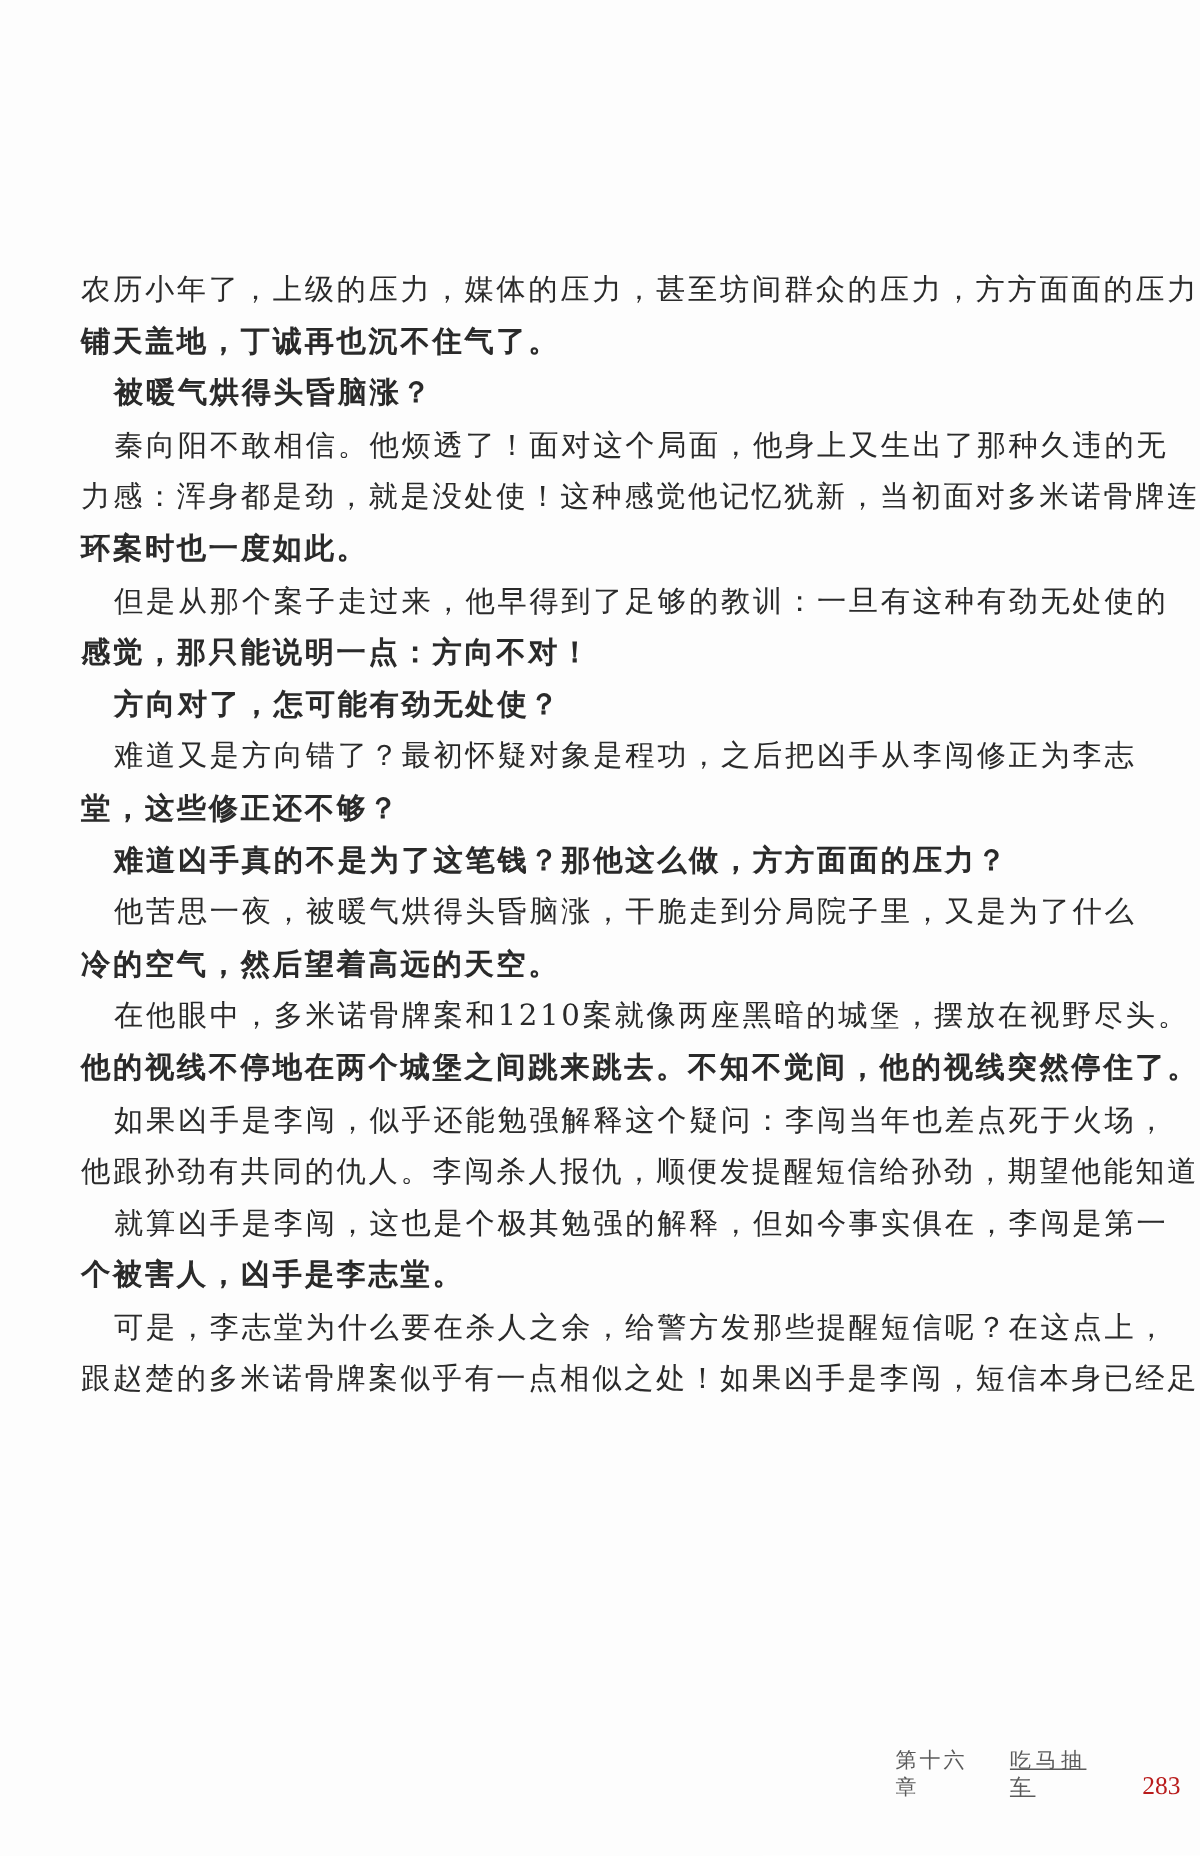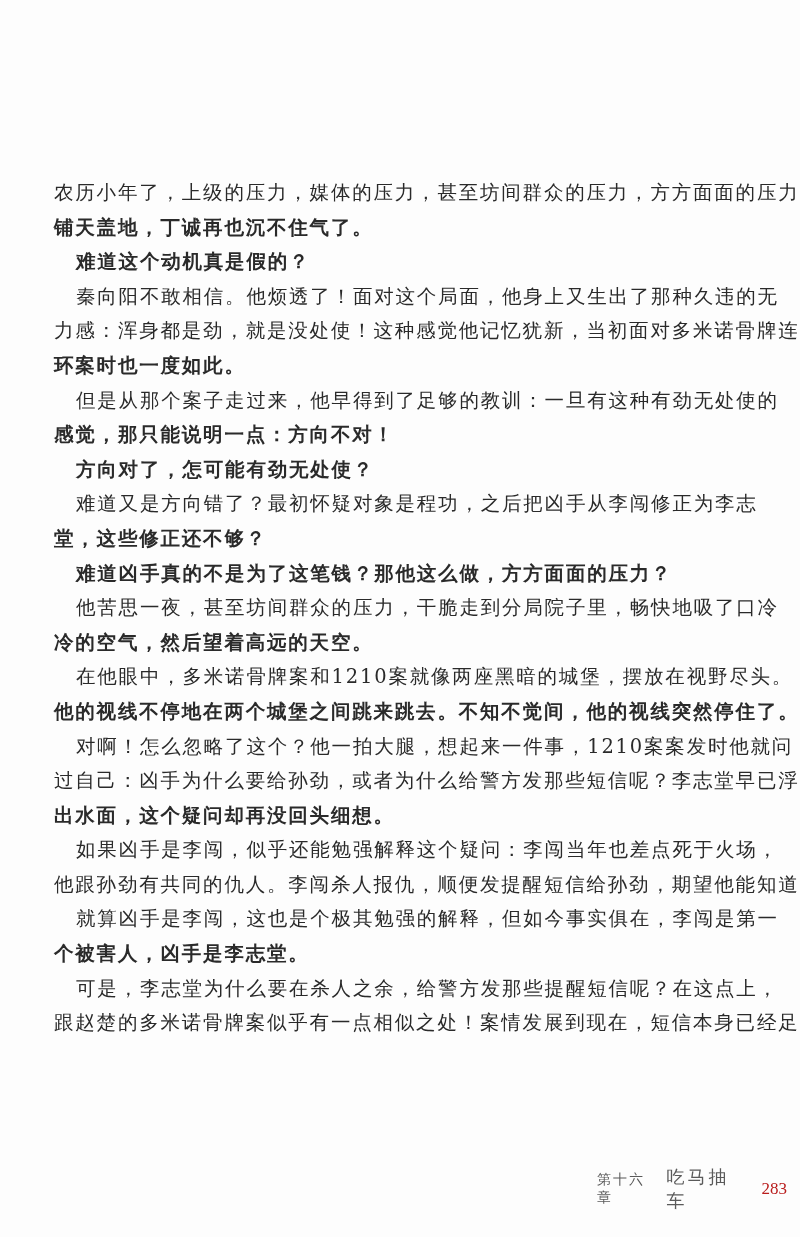--- a/index.html
+++ b/index.html
@@ -41,52 +41,53 @@
     }
     .line.indent { padding-left: 22px; }
     .line.last { text-align-last: left; font-weight: bold; }
     .footer {
       position: absolute;
       top: 1177px;
       left: 597px;
       width: 190px;
       height: 24px;
       display: flex;
-      align-items: center;
+      align-items: flex-end;
       color: #5a5a5a;
     }
     .chapter {
       font-size: 14px;
       letter-spacing: 2px;
       font-family: "DejaVu Sans", sans-serif;
     }
     .chapter-title {
-      font-size: 18px;
+      font-size: 14px;
       letter-spacing: 3px;
       margin-left: 14px;
       font-family: "DejaVu Sans", sans-serif;
+      text-decoration: underline;
     }
     .page-num {
       font-size: 17px;
       margin-left: 22px;
       font-family: "Liberation Serif", serif;
       color: #b91c1c;
     }
   </style>
 </head>
 <body>
 
 <div class="page">
   <div class="body-text" id="body-text">
       <div>
         <div class="line">农历小年了，上级的压力，媒体的压力，甚至坊间群众的压力，方方面面的压力</div>
         <div class="line last">铺天盖地，丁诚再也沉不住气了。</div>
       </div>
       <div>
-        <div class="line indent last">难道这个动机真是假的？</div>
+        <div class="line indent last">被暖气烘得头昏脑涨？</div>
       </div>
       <div>
         <div class="line indent">秦向阳不敢相信。他烦透了！面对这个局面，他身上又生出了那种久违的无</div>
         <div class="line">力感：浑身都是劲，就是没处使！这种感觉他记忆犹新，当初面对多米诺骨牌连</div>
         <div class="line last">环案时也一度如此。</div>
       </div>
       <div>
         <div class="line indent">但是从那个案子走过来，他早得到了足够的教训：一旦有这种有劲无处使的</div>
         <div class="line last">感觉，那只能说明一点：方向不对！</div>
       </div>
@@ -94,43 +95,38 @@
         <div class="line indent last">方向对了，怎可能有劲无处使？</div>
       </div>
       <div>
         <div class="line indent">难道又是方向错了？最初怀疑对象是程功，之后把凶手从李闯修正为李志</div>
         <div class="line last">堂，这些修正还不够？</div>
       </div>
       <div>
         <div class="line indent last">难道凶手真的不是为了这笔钱？那他这么做，方方面面的压力？</div>
       </div>
       <div>
-        <div class="line indent">他苦思一夜，甚至坊间群众的压力，干脆走到分局院子里，畅快地吸了口冷</div>
+        <div class="line indent">他苦思一夜，被暖气烘得头昏脑涨，干脆走到分局院子里，又是为了什么</div>
         <div class="line last">冷的空气，然后望着高远的天空。</div>
       </div>
       <div>
         <div class="line indent">在他眼中，多米诺骨牌案和1210案就像两座黑暗的城堡，摆放在视野尽头。</div>
         <div class="line last">他的视线不停地在两个城堡之间跳来跳去。不知不觉间，他的视线突然停住了。</div>
-      </div>
-      <div>
-        <div class="line indent">对啊！怎么忽略了这个？他一拍大腿，想起来一件事，1210案案发时他就问</div>
-        <div class="line">过自己：凶手为什么要给孙劲，或者为什么给警方发那些短信呢？李志堂早已浮</div>
-        <div class="line last">出水面，这个疑问却再没回头细想。</div>
       </div>
       <div>
         <div class="line indent">如果凶手是李闯，似乎还能勉强解释这个疑问：李闯当年也差点死于火场，</div>
         <div class="line">他跟孙劲有共同的仇人。李闯杀人报仇，顺便发提醒短信给孙劲，期望他能知道</div>
       </div>
       <div>
         <div class="line indent">就算凶手是李闯，这也是个极其勉强的解释，但如今事实俱在，李闯是第一</div>
         <div class="line last">个被害人，凶手是李志堂。</div>
       </div>
       <div>
         <div class="line indent">可是，李志堂为什么要在杀人之余，给警方发那些提醒短信呢？在这点上，</div>
-        <div class="line">跟赵楚的多米诺骨牌案似乎有一点相似之处！案情发展到现在，短信本身已经足</div>
+        <div class="line">跟赵楚的多米诺骨牌案似乎有一点相似之处！如果凶手是李闯，短信本身已经足</div>
       </div>
     </div>
 
   <div class="footer">
     <span class="chapter">第十六章</span>
     <span class="chapter-title">吃马抽车</span>
     <span class="page-num">283</span>
   </div>
 </div>
 

